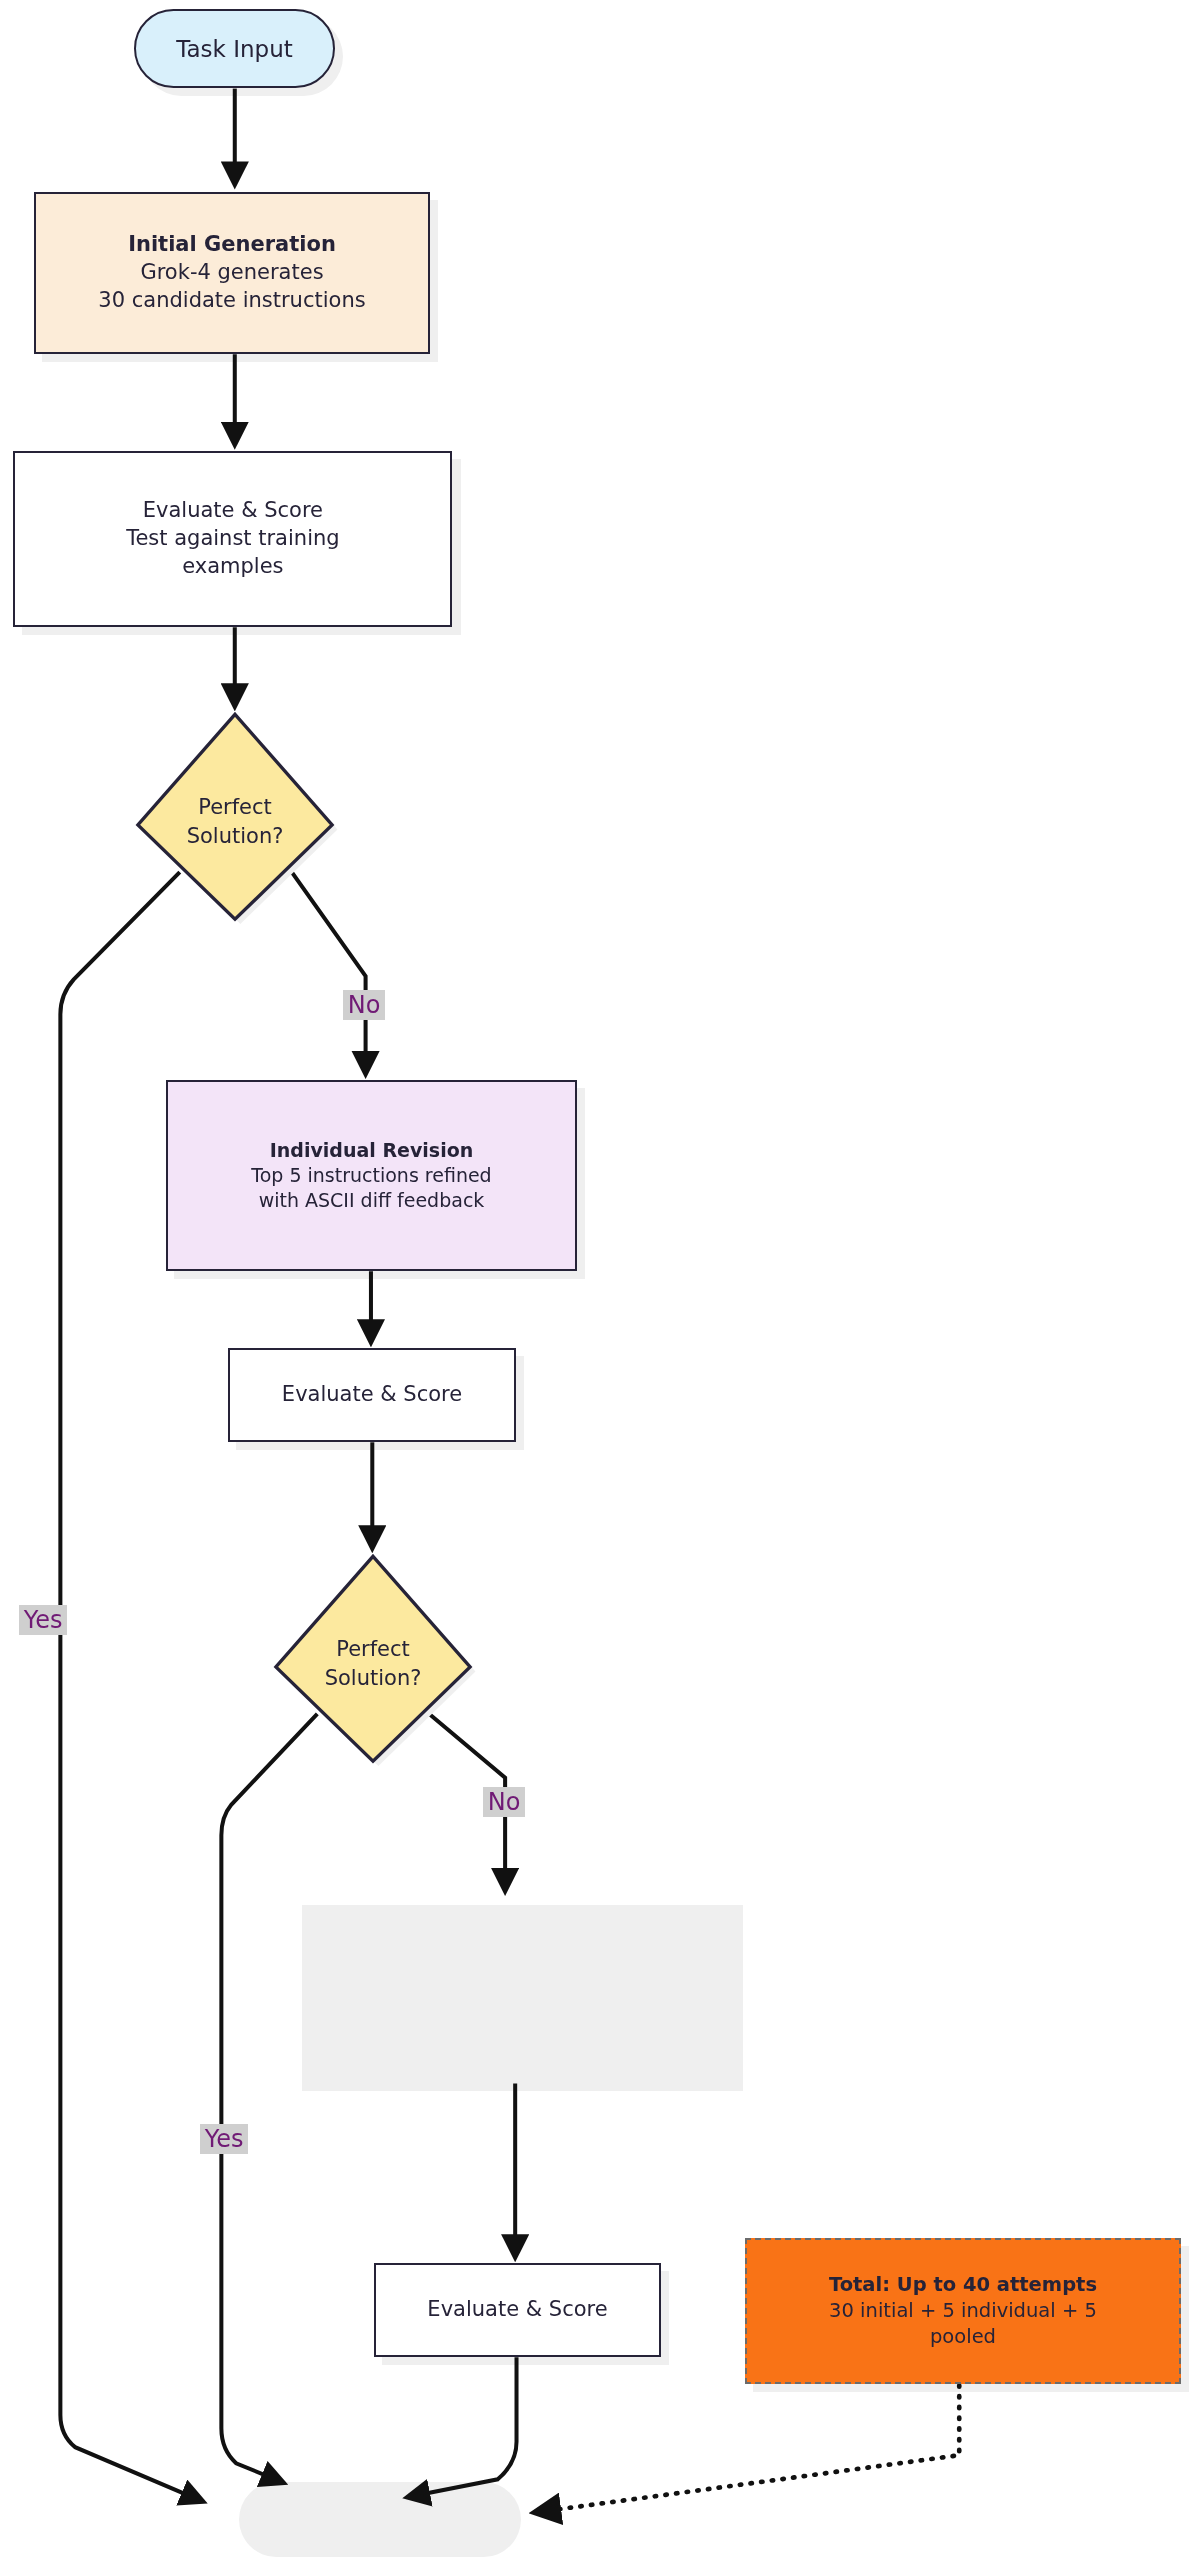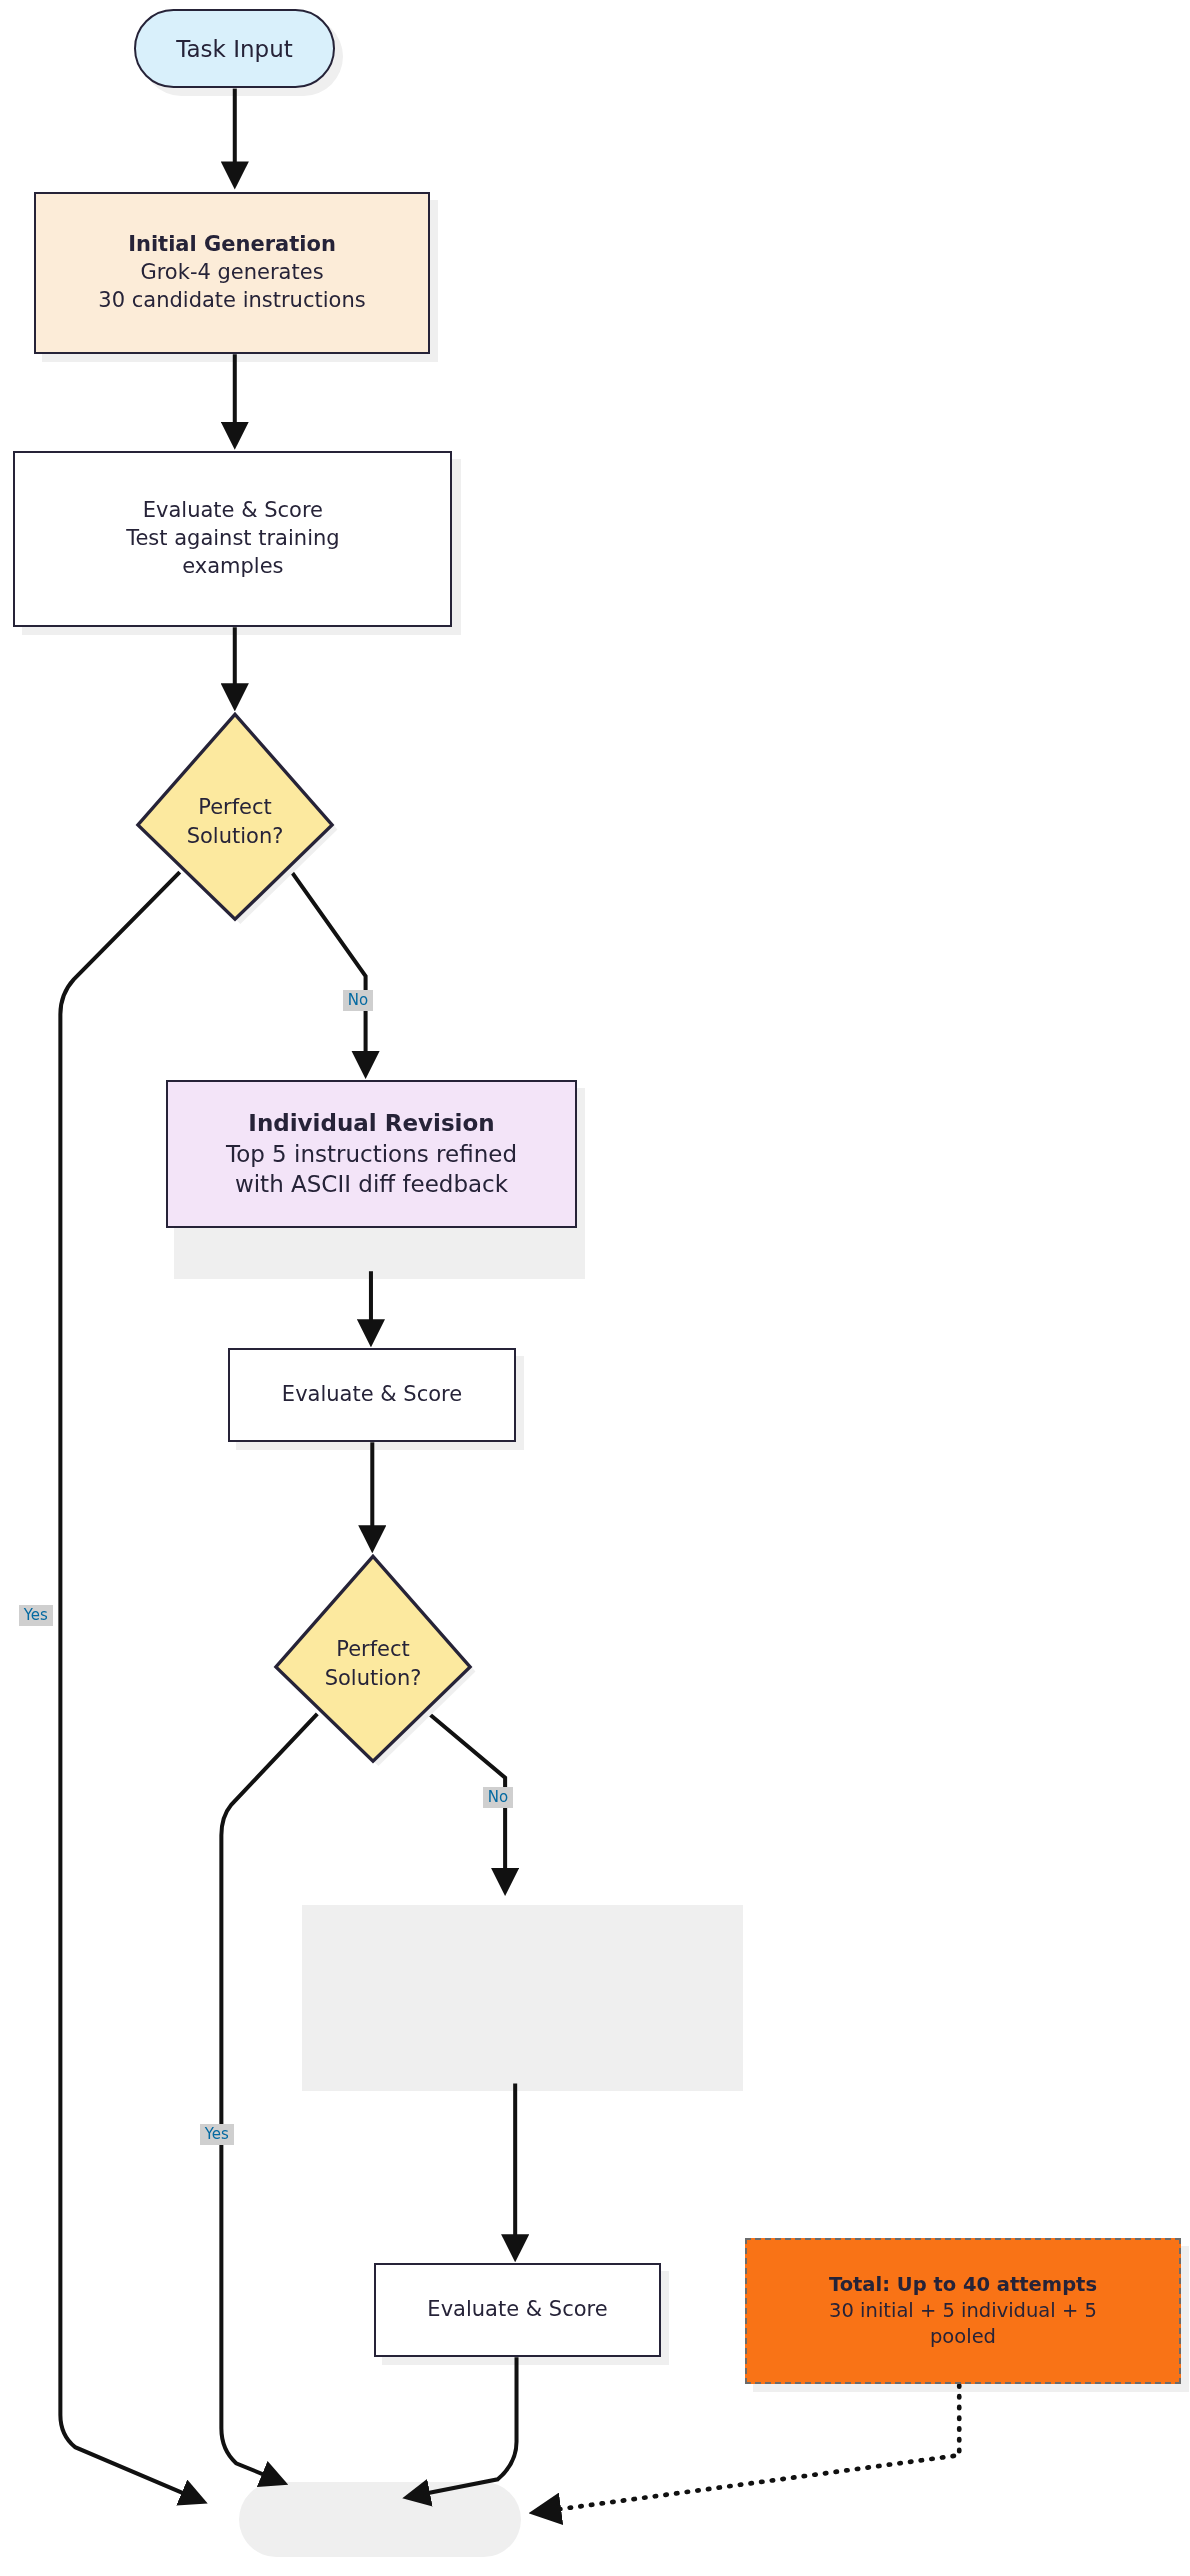--- a/index.html
+++ b/index.html
@@ -66,23 +66,23 @@
   #initial-generation-shadow { left: 42px; top: 200px; width: 396px; height: 162px; }
 
   #evaluate-score-1 {
     left: 13.4px; top: 451px; width: 439px; height: 176px;
     background: #ffffff;
     font-size: 21px;
   }
   #evaluate-score-1-shadow { left: 21.5px; top: 459px; width: 439px; height: 176px; }
 
   #individual-revision {
-    left: 166px; top: 1080px; width: 411px; height: 148px;
+    left: 166px; top: 1080px; width: 411px; height: 191px;
     background: #f3e4f8;
-    font-size: 23px;
+    font-size: 19px;
   }
   #individual-revision-shadow { left: 174px; top: 1088px; width: 411px; height: 191px; }
 
   #evaluate-score-2 {
     left: 228px; top: 1348px; width: 288px; height: 94px;
     background: #ffffff;
     font-size: 21px;
   }
   #evaluate-score-2-shadow { left: 236px; top: 1356px; width: 288px; height: 94px; }
 
@@ -132,22 +132,22 @@
     line-height: 1.35;
     pointer-events: none;
   }
   #diamond-1 { left: 127px; top: 711px; width: 216px; height: 221px; }
   #diamond-2 { left: 265px; top: 1553px; width: 216px; height: 221px; }
 
   
   .edge-label {
     position: absolute;
     background: #cfcfcf;
-    color: #0369a1;
-    font-size: 15px;
+    color: #701a75;
+    font-size: 24px;
     padding: 2px 4.7px;
     z-index: 8;
     line-height: 1.1;
   }
   #label-no-1  { left: 343px;  top: 990px; }
   #label-yes-1 { left: 19px;   top: 1605px; }
   #label-no-2  { left: 483px;  top: 1787px; }
   #label-yes-2 { left: 200px;  top: 2124px; }
 </style>
 </head>

